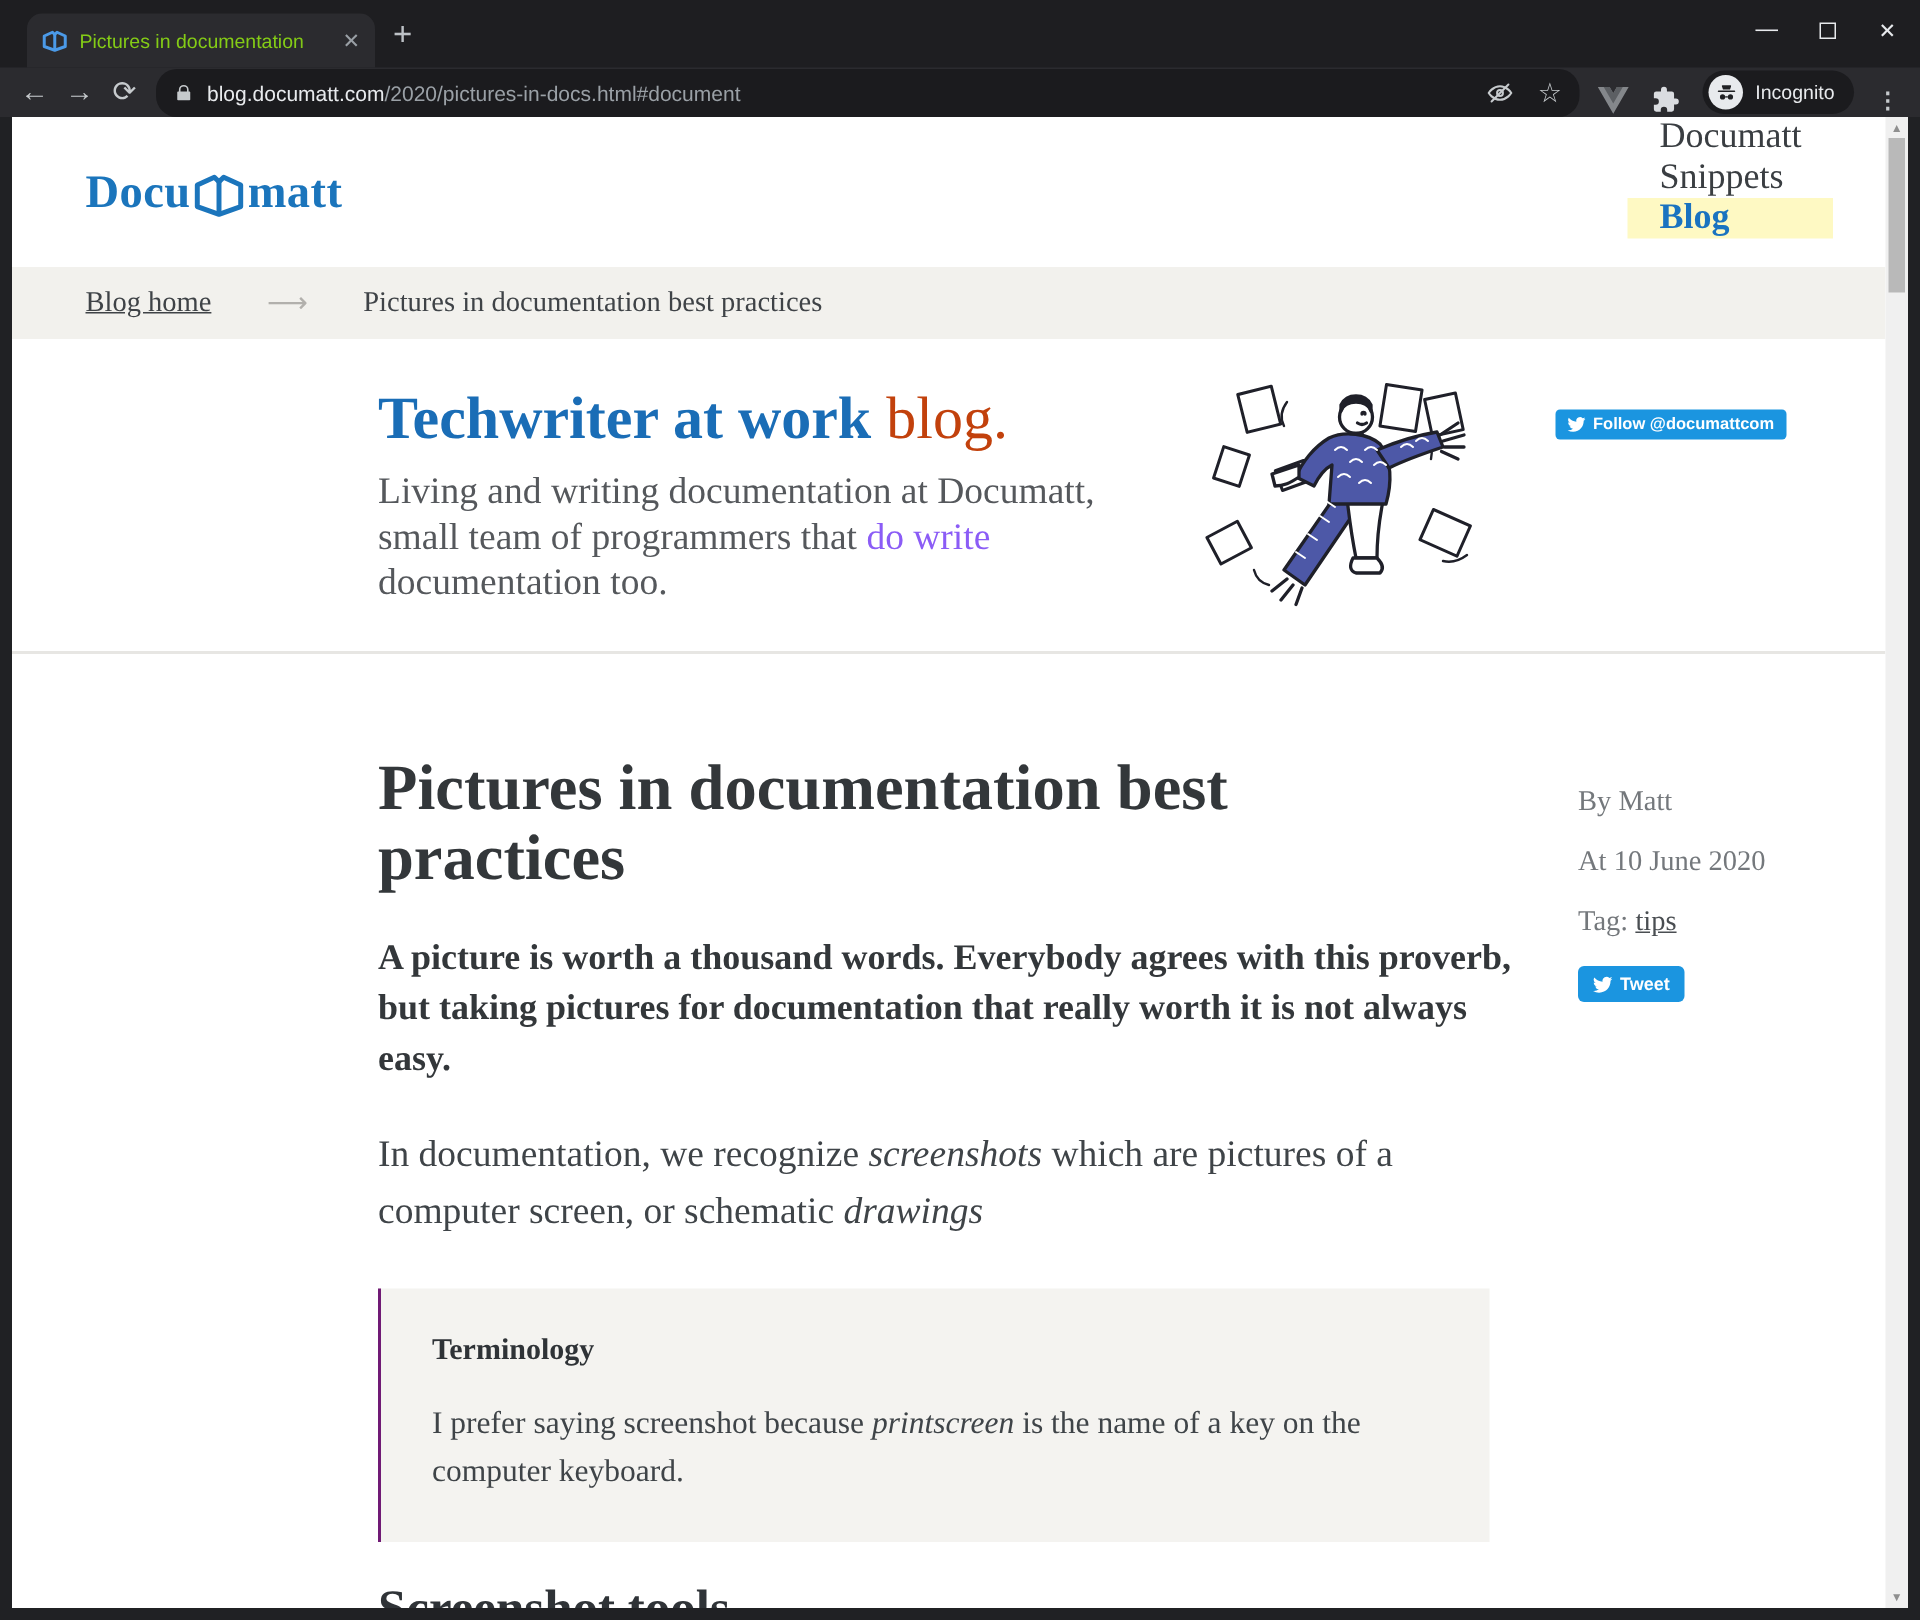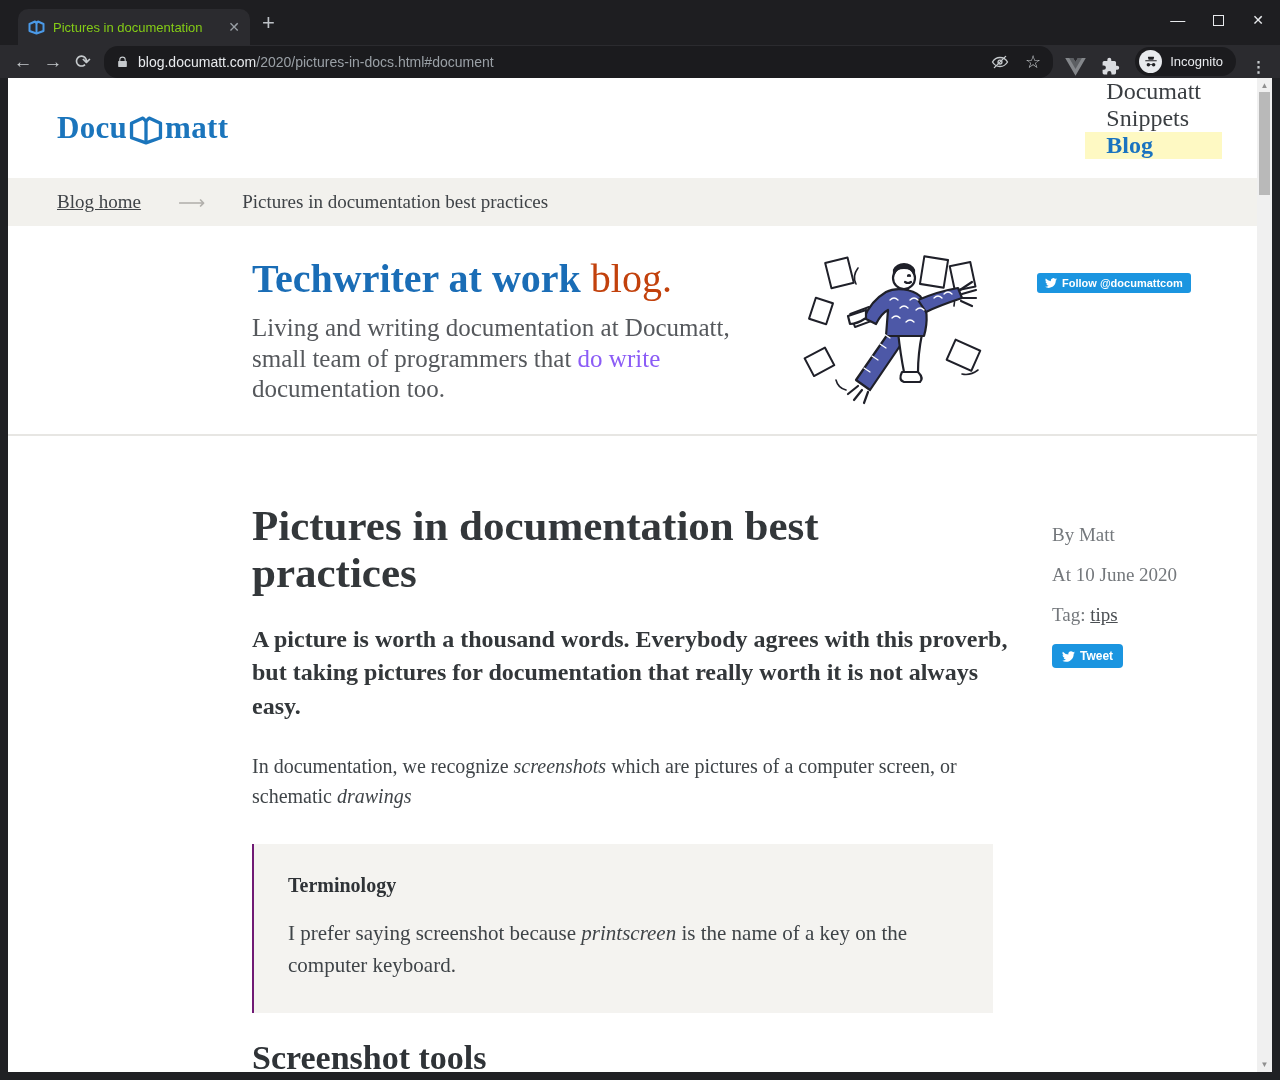--- a/index.html
+++ b/index.html
@@ -74,21 +74,21 @@
   .hero-link { color:#8b5cf6; }
   .illustration { position:absolute; left:792px; top:26px; }
   .follow-btn { position:absolute; left:1029px; top:47px; height:20px; background:#1b95e0; border-radius:3px;
                 color:#fff; font-family:"Liberation Sans", sans-serif; font-size:11px; font-weight:bold;
                 display:flex; align-items:center; gap:5px; padding:0 8px; }
 
   
   .article { position:relative; padding:66px 0 0 244px; background:#fff; }
   .article-title { font-size:43px; line-height:1.1; color:#33373a; width:640px; font-weight:bold; }
   .lead { margin-top:26px; width:765px; font-size:24px; font-weight:bold; line-height:1.4; color:#33373a; }
-  .para { margin-top:28px; width:715px; font-size:20px; line-height:1.5; color:#3f4448; }
+  .para { margin-top:28px; width:715px; font-size:25px; line-height:1.5; color:#3f4448; }
   .admonition { margin-top:33px; width:741px; background:#f4f3f0; border-left:2px solid #701a75;
                 padding:30px 34px 32px; }
   .admonition-title { font-size:20px; font-weight:bold; color:#2f3337; }
   .admonition-body { margin-top:21px; font-size:21px; line-height:1.5; color:#3f4448; width:640px; }
   .section-heading { margin-top:26px; font-size:34px; color:#2f3337; font-weight:bold; }
 
   
   .meta { position:absolute; left:1044px; top:88px; font-size:19px; color:#74787c; }
   .meta-row { height:40px; }
   .tag-link { color:#4a4e52; text-decoration:underline; }

